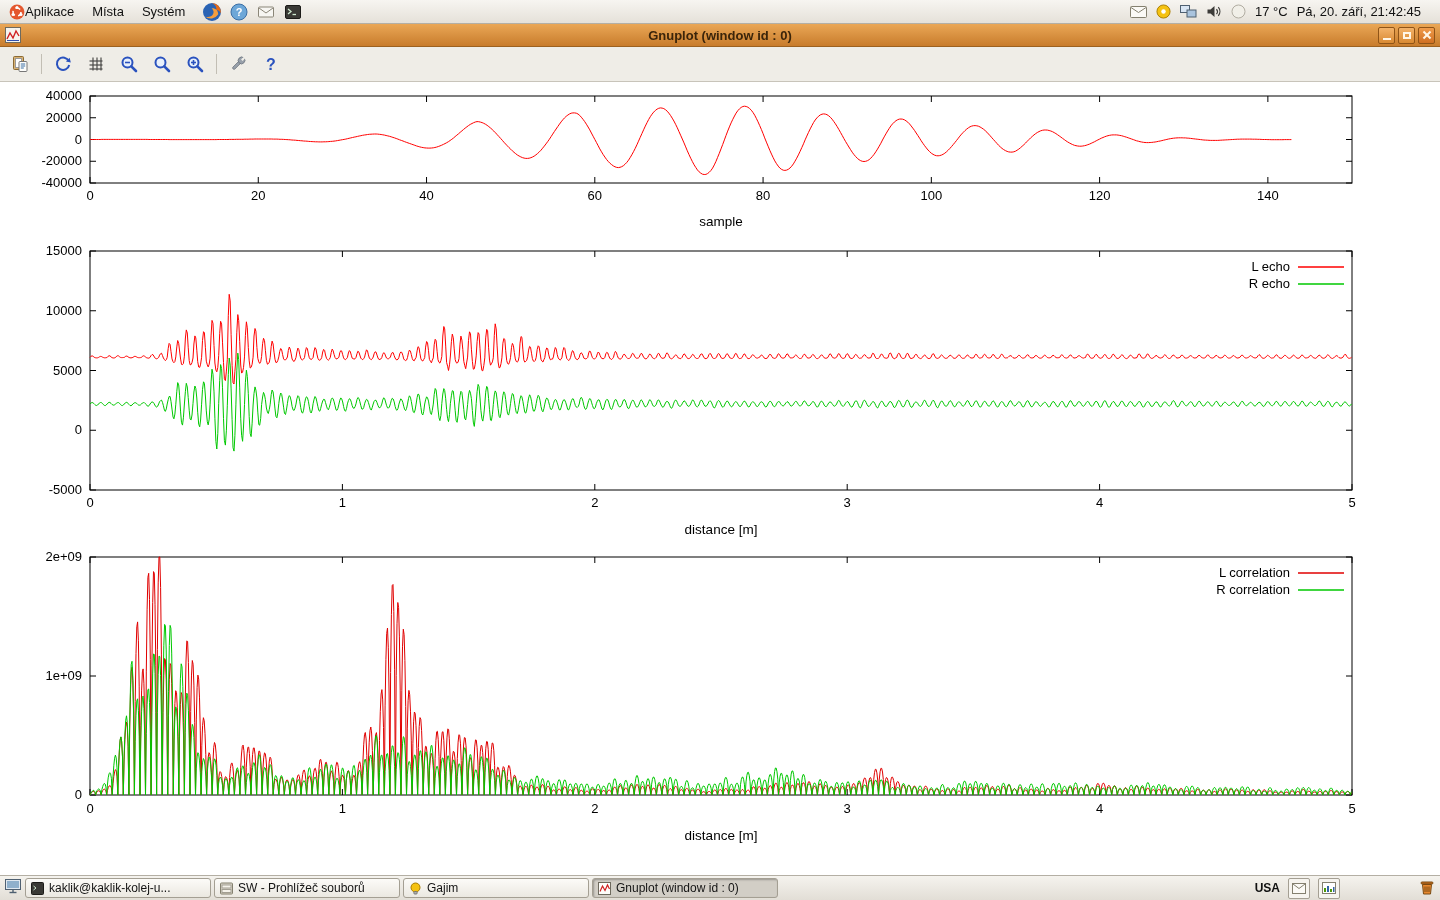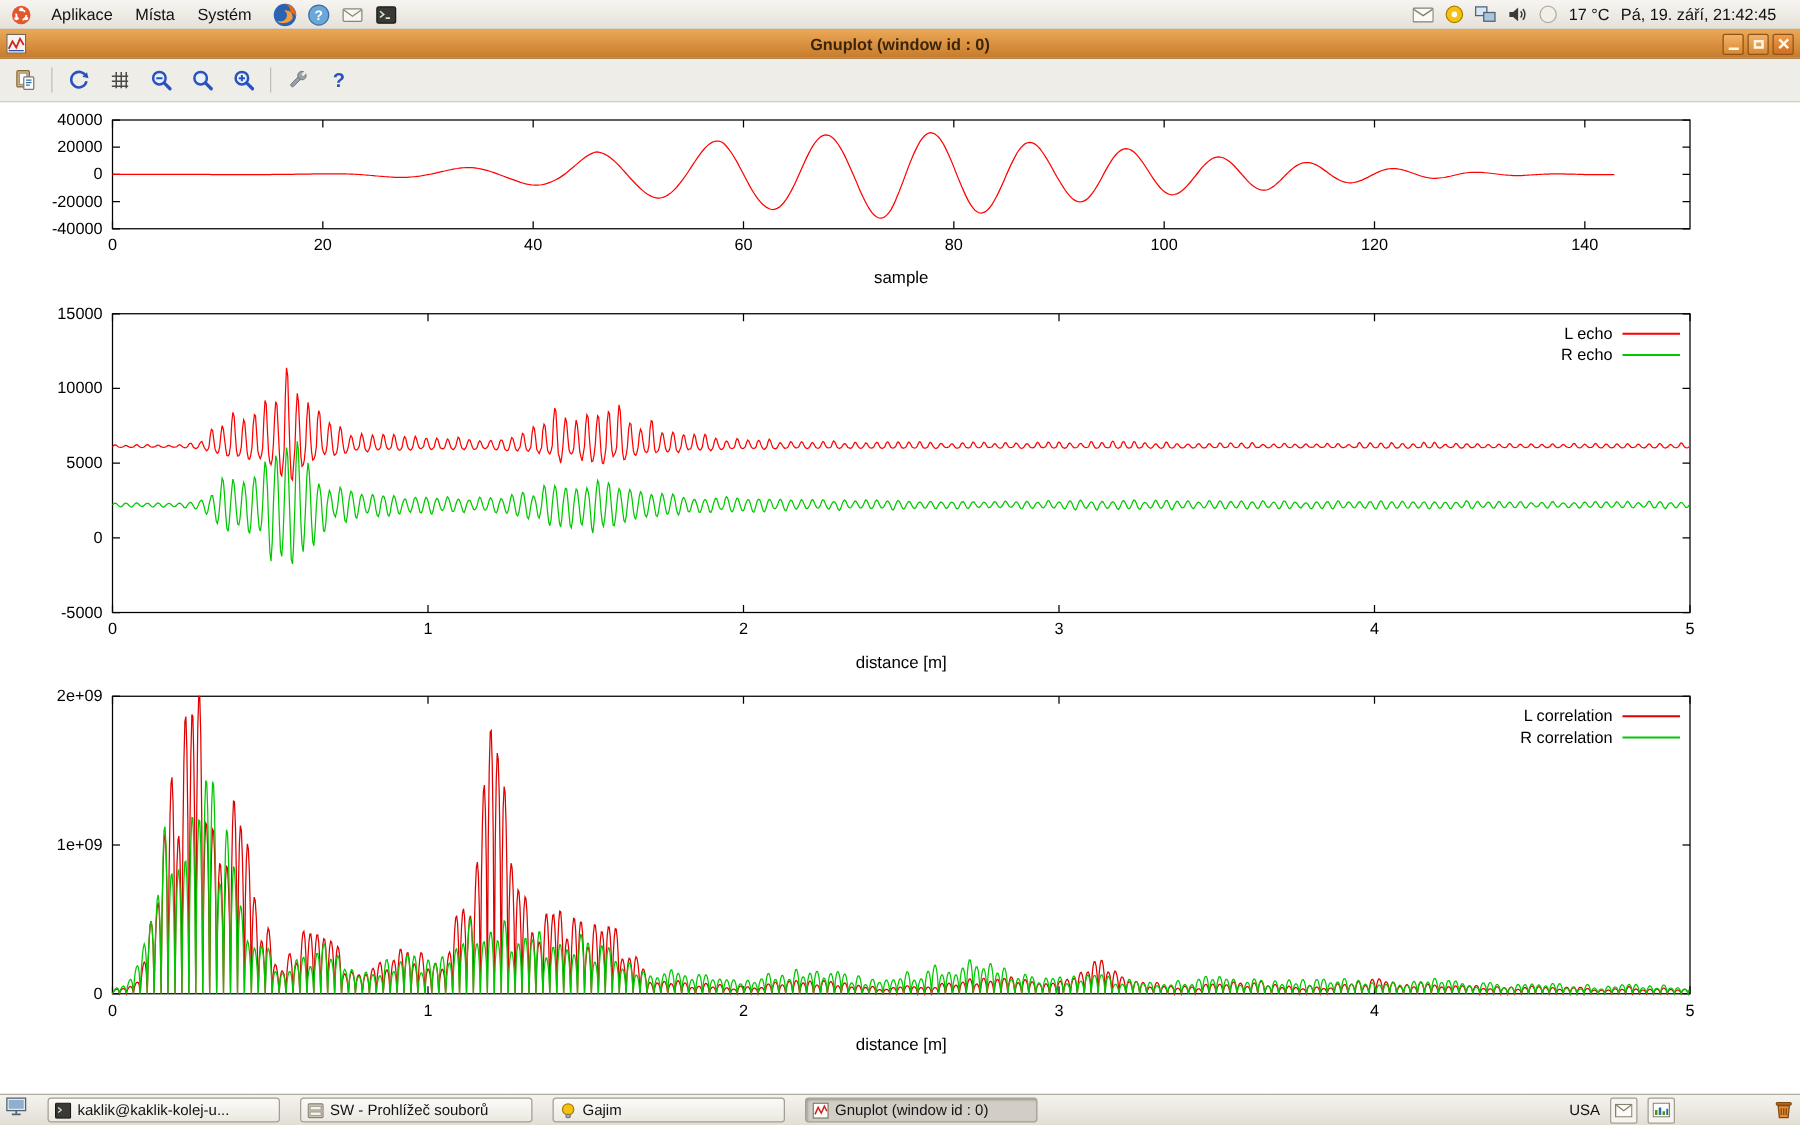--- a/index.html
+++ b/index.html
@@ -3,21 +3,21 @@
 <meta charset="utf-8">
 <style>
   html,body{margin:0;padding:0;}
   body{width:1440px;height:900px;position:relative;overflow:hidden;background:#d8d3ca;
        font-family:"Liberation Sans",sans-serif;-webkit-font-smoothing:antialiased;}
 
   
   .panel{position:absolute;top:0;left:0;width:1440px;height:24px;box-sizing:border-box;
          background:linear-gradient(#f7f5f1,#e5e1d9);border-bottom:1px solid #b4afa4;
          display:flex;align-items:center;z-index:5;}
-  .menu-item{display:flex;align-items:center;gap:16px;padding:0 9px;height:100%;
+  .menu-item{display:flex;align-items:center;gap:0;padding:0 9px;height:100%;
              font-size:13px;color:#111;}
   .launchers{display:flex;align-items:center;gap:7px;margin-left:8px;}
   .launcher{width:20px;height:20px;display:flex;align-items:center;justify-content:center;}
   .tray{margin-left:auto;display:flex;align-items:center;gap:9px;padding-right:19px;font-size:13px;color:#111;}
   .tray .ticon{display:flex;align-items:center;justify-content:center;}
 
   
   .window{position:absolute;top:24px;left:0;width:1440px;height:851px;background:#fff;overflow:hidden;}
   .titlebar{height:23px;background:linear-gradient(#eaa756,#c87c2c);display:flex;align-items:center;
             padding:0 5px;position:relative;border-bottom:1px solid #9c6120;box-sizing:border-box;}
@@ -41,27 +41,27 @@
   .plot-area{position:absolute;top:58px;left:0;width:1440px;height:793px;background:#fff;}
   .chart{display:block;}
   #chart-0{margin-top:4px;} #chart-1{margin-top:2px;} #chart-2{margin-top:3px;}
   .chart text{font-family:"Liberation Sans",sans-serif;}
   .chart .tick{font-size:13px;fill:#000;}
   .chart .axlab{font-size:13.5px;fill:#000;}
 
   
   .taskbar{position:absolute;bottom:0;left:0;width:1440px;height:25px;box-sizing:border-box;
            background:linear-gradient(#f5f3ee,#e2ded6);border-top:1px solid #b4afa4;
-           display:flex;align-items:center;gap:16px;padding:0 4px;z-index:5;}
+           display:flex;align-items:center;gap:3px;padding:0 4px;z-index:5;}
   .taskbtn{width:186px;height:20px;display:flex;align-items:center;gap:5px;padding:0 5px;
            border:1px solid #a49f93;border-radius:3px;background:linear-gradient(#fcfbf8,#ebe8e1);
            font-size:12px;color:#141414;white-space:nowrap;overflow:hidden;box-sizing:border-box;}
   .taskbtn.active{background:#d2cec6;box-shadow:inset 1px 1px 2px rgba(0,0,0,.28);}
   .taskbtn .lbl{overflow:hidden;text-overflow:ellipsis;}
-  .task-right{margin-left:auto;display:flex;align-items:center;gap:8px;font-size:12px;color:#111;}
+  .task-right{margin-left:auto;display:flex;align-items:center;gap:8px;font-size:12px;color:#111;font-weight:bold;}
   .tr-box{width:20px;height:19px;border:1px solid #a49f93;border-radius:2px;background:#f6f4ef;
           display:flex;align-items:center;justify-content:center;}
   .corner-gap{width:62px;}
 </style>
 </head>
 <body>
 
 <div class="panel">
   <div class="menu-item">
     <svg width="16" height="16" viewBox="0 0 16 16">
@@ -133,21 +133,21 @@
         <path d="M1.5 5.5h3l4-3.5v11l-4-3.5h-3z" fill="#3c3b38"></path>
         <path d="M10.5 5a4 4 0 0 1 0 5M12.3 3.2a6.6 6.6 0 0 1 0 8.6" fill="none" stroke="#3c3b38" stroke-width="1.2"></path>
       </svg>
     </span>
     <span class="ticon">
       <svg width="15" height="15" viewBox="0 0 15 15">
         <circle cx="7.5" cy="7.5" r="6.5" fill="#f1efe8" stroke="#b1ada2"></circle>
       </svg>
     </span>
     <span>17 °C</span>
-    <span>Pá, 19. září, 21:42:45</span>
+    <span>Pá, 20. září, 21:42:45</span>
   </div>
 </div>
 
 <div class="window">
   <div class="titlebar">
     <svg class="win-icon" viewBox="0 0 16 16">
       <rect x="0.5" y="0.5" width="15" height="15" fill="#f6f4ee" stroke="#6e6a5e"></rect>
       <polyline points="2,12 5,6 8,11 11,4 14,9" fill="none" stroke="#d02020" stroke-width="1.4"></polyline>
       <line x1="2" y1="13.5" x2="14" y2="13.5" stroke="#3050b0"></line>
     </svg>

